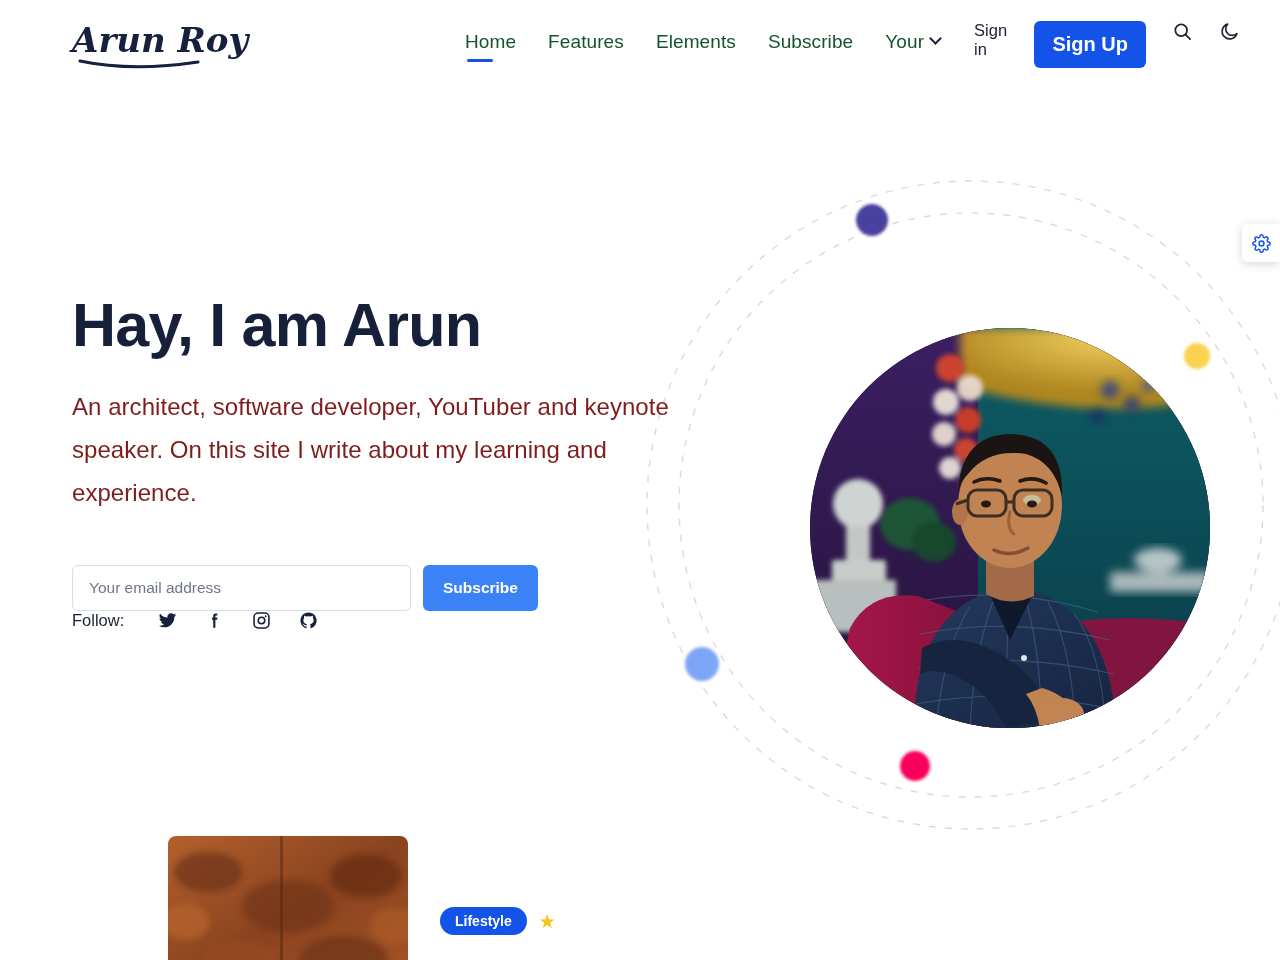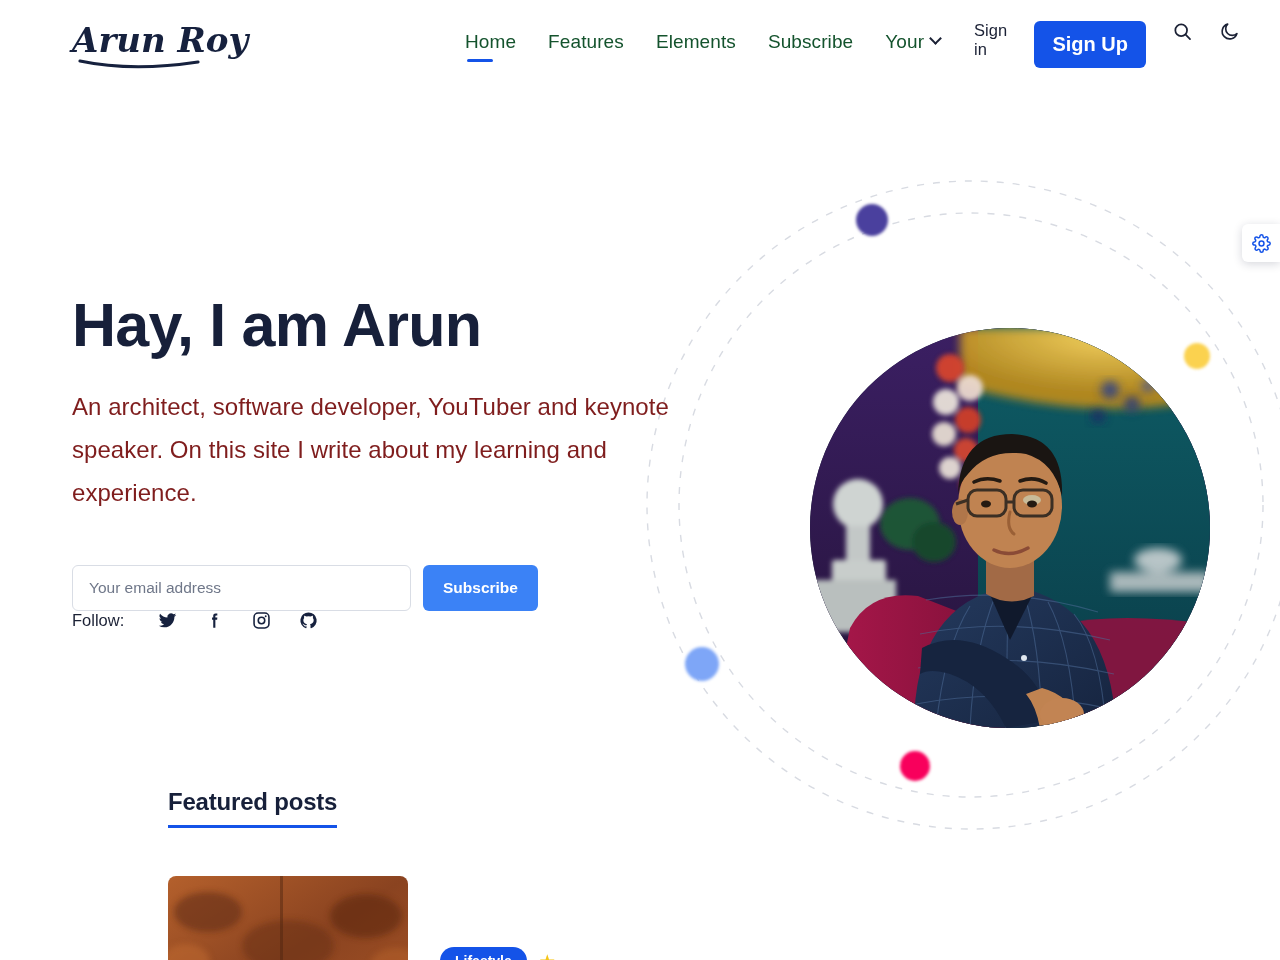--- a/index.html
+++ b/index.html
@@ -542,21 +542,20 @@
 
         <path d="M112 320 Q150 300 196 330 Q232 352 240 392 L196 400 Q176 358 140 346 Q120 340 110 346 Z" fill="#16243f"></path>
         <path d="M232 360 Q262 368 268 396 L230 400 Q226 378 216 366 Z" fill="#c08351"></path>
         <ellipse cx="252" cy="386" rx="22" ry="16" fill="#c28453"></ellipse>
       </svg>
     </div>
   </div>
 </section>
 
 <section class="featured">
-  <h2 class="featured-title">Featured posts</h2>
 
   <div class="featured-grid">
 
     <div class="post-thumb">
       <svg viewBox="0 0 240 160" preserveAspectRatio="xMidYMid slice" aria-hidden="true">
         <defs>
           <linearGradient id="rustG" x1="0" y1="0" x2="1" y2="1">
             <stop offset="0" stop-color="#b4602c"></stop>
             <stop offset="0.5" stop-color="#8a4320"></stop>
             <stop offset="1" stop-color="#a85526"></stop>

